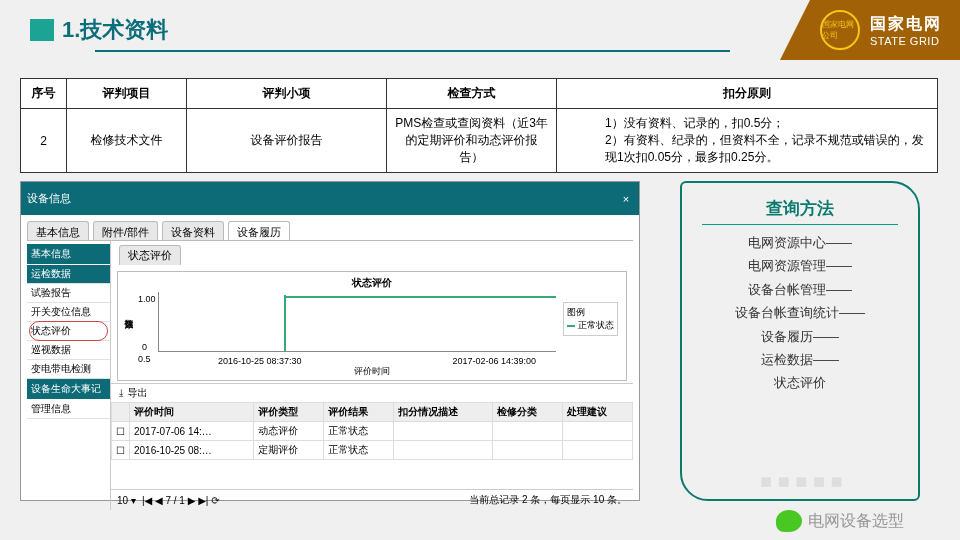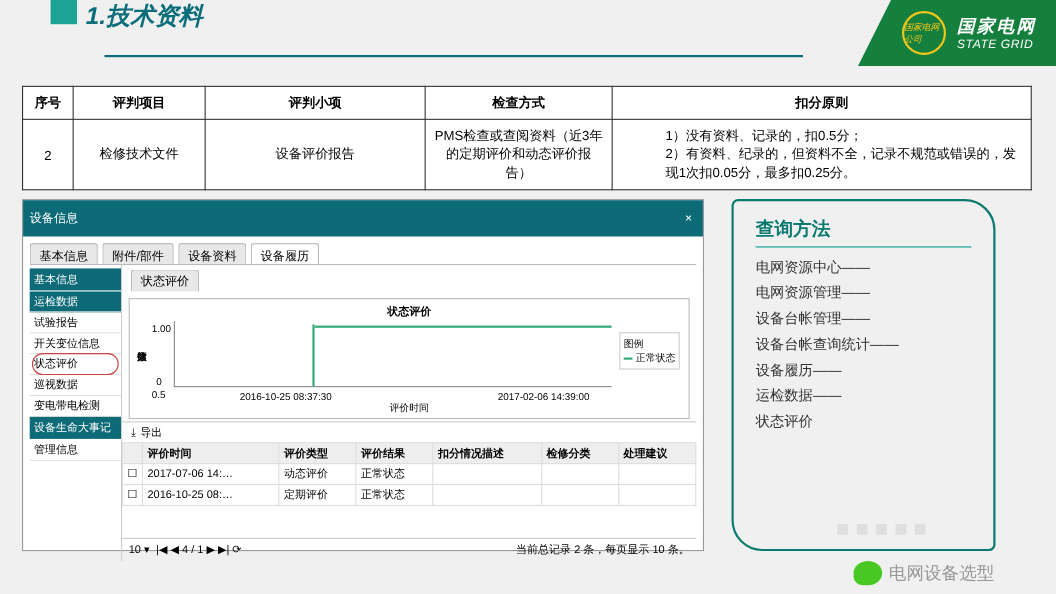--- a/index.html
+++ b/index.html
@@ -1,21 +1,21 @@
 <!DOCTYPE html>
 <html><head>
   <meta charset="utf-8">
   <style>
     * { margin: 0; padding: 0; box-sizing: border-box; }
     body { width: 960px; height: 540px; background: #f0f0f0; font-family: "Microsoft YaHei", sans-serif; position: relative; overflow: hidden; }
-    .header { height: 60px; display: flex; align-items: flex-start; padding-left: 46px; position: relative; font-style: italic; }
+    .header { height: 60px; display: flex; align-items: center; padding-left: 30px; position: relative; }
     .header-accent { width: 24px; height: 22px; background: #1ba394; margin-right: 8px; }
     .header-title { color: #0b6e7a; font-size: 22px; font-weight: bold; }
     .header-line { position: absolute; top: 50px; left: 95px; right: 230px; height: 2px; background: #0b6e7a; }
-    .header-logo-wrap { position: absolute; right: 0; top: 0; height: 60px; display: flex; align-items: center; background: #15803d; clip-path: polygon(30px 0, 100% 0, 100% 100%, 0 100%); padding: 0 18px 0 40px; }
+    .header-logo-wrap { position: absolute; right: 0; top: 0; height: 60px; display: flex; align-items: center; background: #a16207; clip-path: polygon(30px 0, 100% 0, 100% 100%, 0 100%); padding: 0 18px 0 40px; }
     .logo-circle { width: 40px; height: 40px; border: 2px solid #f5c518; border-radius: 50%; font-size: 8px; color: #f5c518; display: flex; align-items: center; justify-content: center; margin-right: 10px; }
     .logo-text { color: #fff; display: flex; flex-direction: column; }
     .logo-cn { font-size: 16px; font-weight: bold; letter-spacing: 2px; }
     .logo-en { font-size: 11px; letter-spacing: 0.5px; }
 
     .crit-table { width: 918px; margin: 18px 20px 8px; border-collapse: collapse; background: #fff; }
     .crit-table th, .crit-table td { border: 1px solid #333; padding: 6px 8px; font-size: 12px; text-align: center; }
     .crit-table th { font-weight: bold; }
     .crit-table td.left { text-align: left; }
 
@@ -50,21 +50,21 @@
     .chart-y05 { position: absolute; top: 46px; left: 20px; margin-top: 36px; }
     .chart-y1 { position: absolute; top: 22px; left: 20px; }
 
     .grid-toolbar { font-size: 10px; padding: 2px 8px; display: flex; align-items: center; gap: 4px; border-top: 1px solid #ccc; }
     .grid-table { width: 100%; border-collapse: collapse; font-size: 10px; }
     .grid-table th, .grid-table td { border: 1px solid #ddd; padding: 2px 4px; text-align: left; background: #fff; }
     .grid-table th { background: #eee; }
     .pager { border-top: 1px solid #ccc; font-size: 10px; padding: 3px 6px; display: flex; align-items: center; justify-content: space-between; margin-top: auto; }
     .pager-left { display: flex; gap: 6px; align-items: center; }
 
-    .query-box { margin-left: 25px; width: 240px; border: 2px solid #0b7a6e; border-radius: 28px; border-top-left-radius: 6px; border-bottom-right-radius: 6px; padding: 14px 20px 20px; }
+    .query-box { margin-left: 40px; width: 240px; border: 2px solid #0b7a6e; border-radius: 28px; border-top-left-radius: 6px; border-bottom-right-radius: 6px; padding: 14px 20px 20px; text-align: center; }
     .query-title { color: #0b7a6e; font-size: 17px; font-weight: bold; border-bottom: 1px solid #0b9a8e; padding-bottom: 4px; margin-bottom: 6px; }
     .query-list { font-size: 13px; color: #333; line-height: 1.8; }
 
     .wechat-stamp { position: absolute; right: 56px; bottom: 8px; display: flex; align-items: center; gap: 6px; opacity: 0.85; }
     .wechat-icon { width: 26px; height: 22px; background: #2dc100; border-radius: 50% 50% 50% 8px; position: relative; }
     .wechat-text { font-size: 16px; color: #888; }
     .wm { position: absolute; right: 0; bottom: 30px; width: 200px; height: 40px; pointer-events: none; opacity: 0.07; font-size: 20px; color:#000; }
   </style>
 </head>
 <body>
@@ -178,21 +178,21 @@
             <td>正常状态</td>
             <td></td>
                 <td></td>
                 <td></td>
           </tr>
         </tbody>
           </table>
         <div class="pager">
           <div class="pager-left">
             <span>10 ▾</span>
-            <span>|◀ ◀  4 / 1  ▶ ▶|  ⟳</span>
+            <span>|◀ ◀  7 / 1  ▶ ▶|  ⟳</span>
           </div>
           <span>当前总记录 2 条，每页显示 10 条。</span>
         </div>
       </div>
     </div>
   </div>
 
   <div class="query-box">
     <div class="query-title">查询方法</div>
     <div class="query-list">

